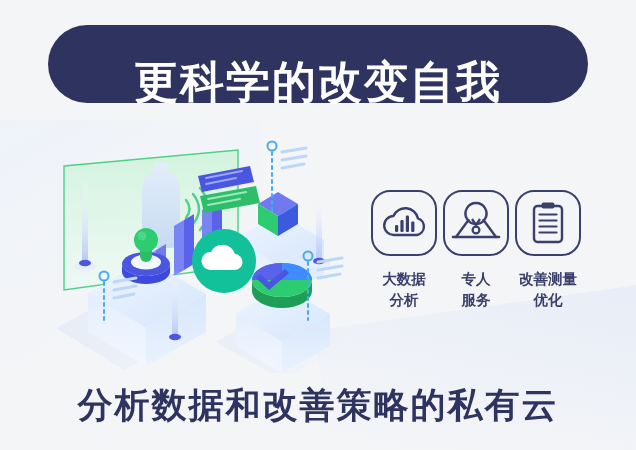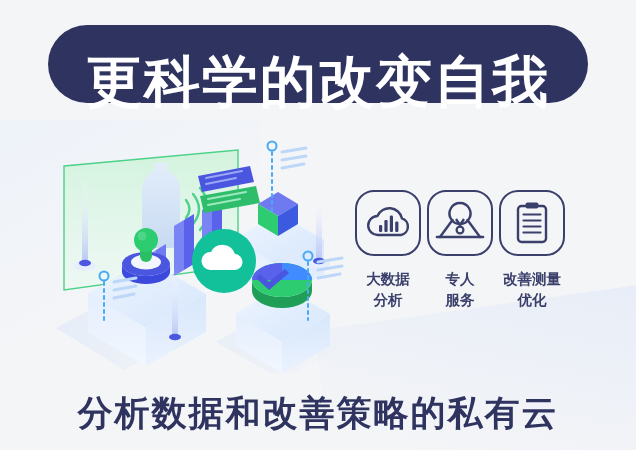--- a/index.html
+++ b/index.html
@@ -52,50 +52,50 @@
     height: 78px;
     background: #2e3360;
     border-radius: 39px;
     display: flex;
     align-items: center;
     justify-content: center;
     box-sizing: border-box;
   }
   .title-text {
     color: #ffffff;
-    font-size: 56px;
+    font-size: 44px;
     font-weight: bold;
     letter-spacing: 2px;
     line-height: 1;
     white-space: nowrap;
     margin-top: 36px;
   }
 
   
   .tagline {
     position: absolute;
     left: 0;
-    top: 390px;
+    top: 382px;
     width: 636px;
     text-align: center;
     color: #2e3360;
     font-size: 35px;
     font-weight: bold;
     letter-spacing: 2px;
     white-space: nowrap;
   }
 
   
   .features {
     position: absolute;
     left: 352px;
     top: 190px;
     width: 248px;
     display: flex;
-    justify-content: flex-start;
+    justify-content: center;
   }
   .feature {
     width: 72px;
     display: flex;
     flex-direction: column;
     align-items: center;
   }
   .feature-icon-box {
     width: 66px;
     height: 66px;

